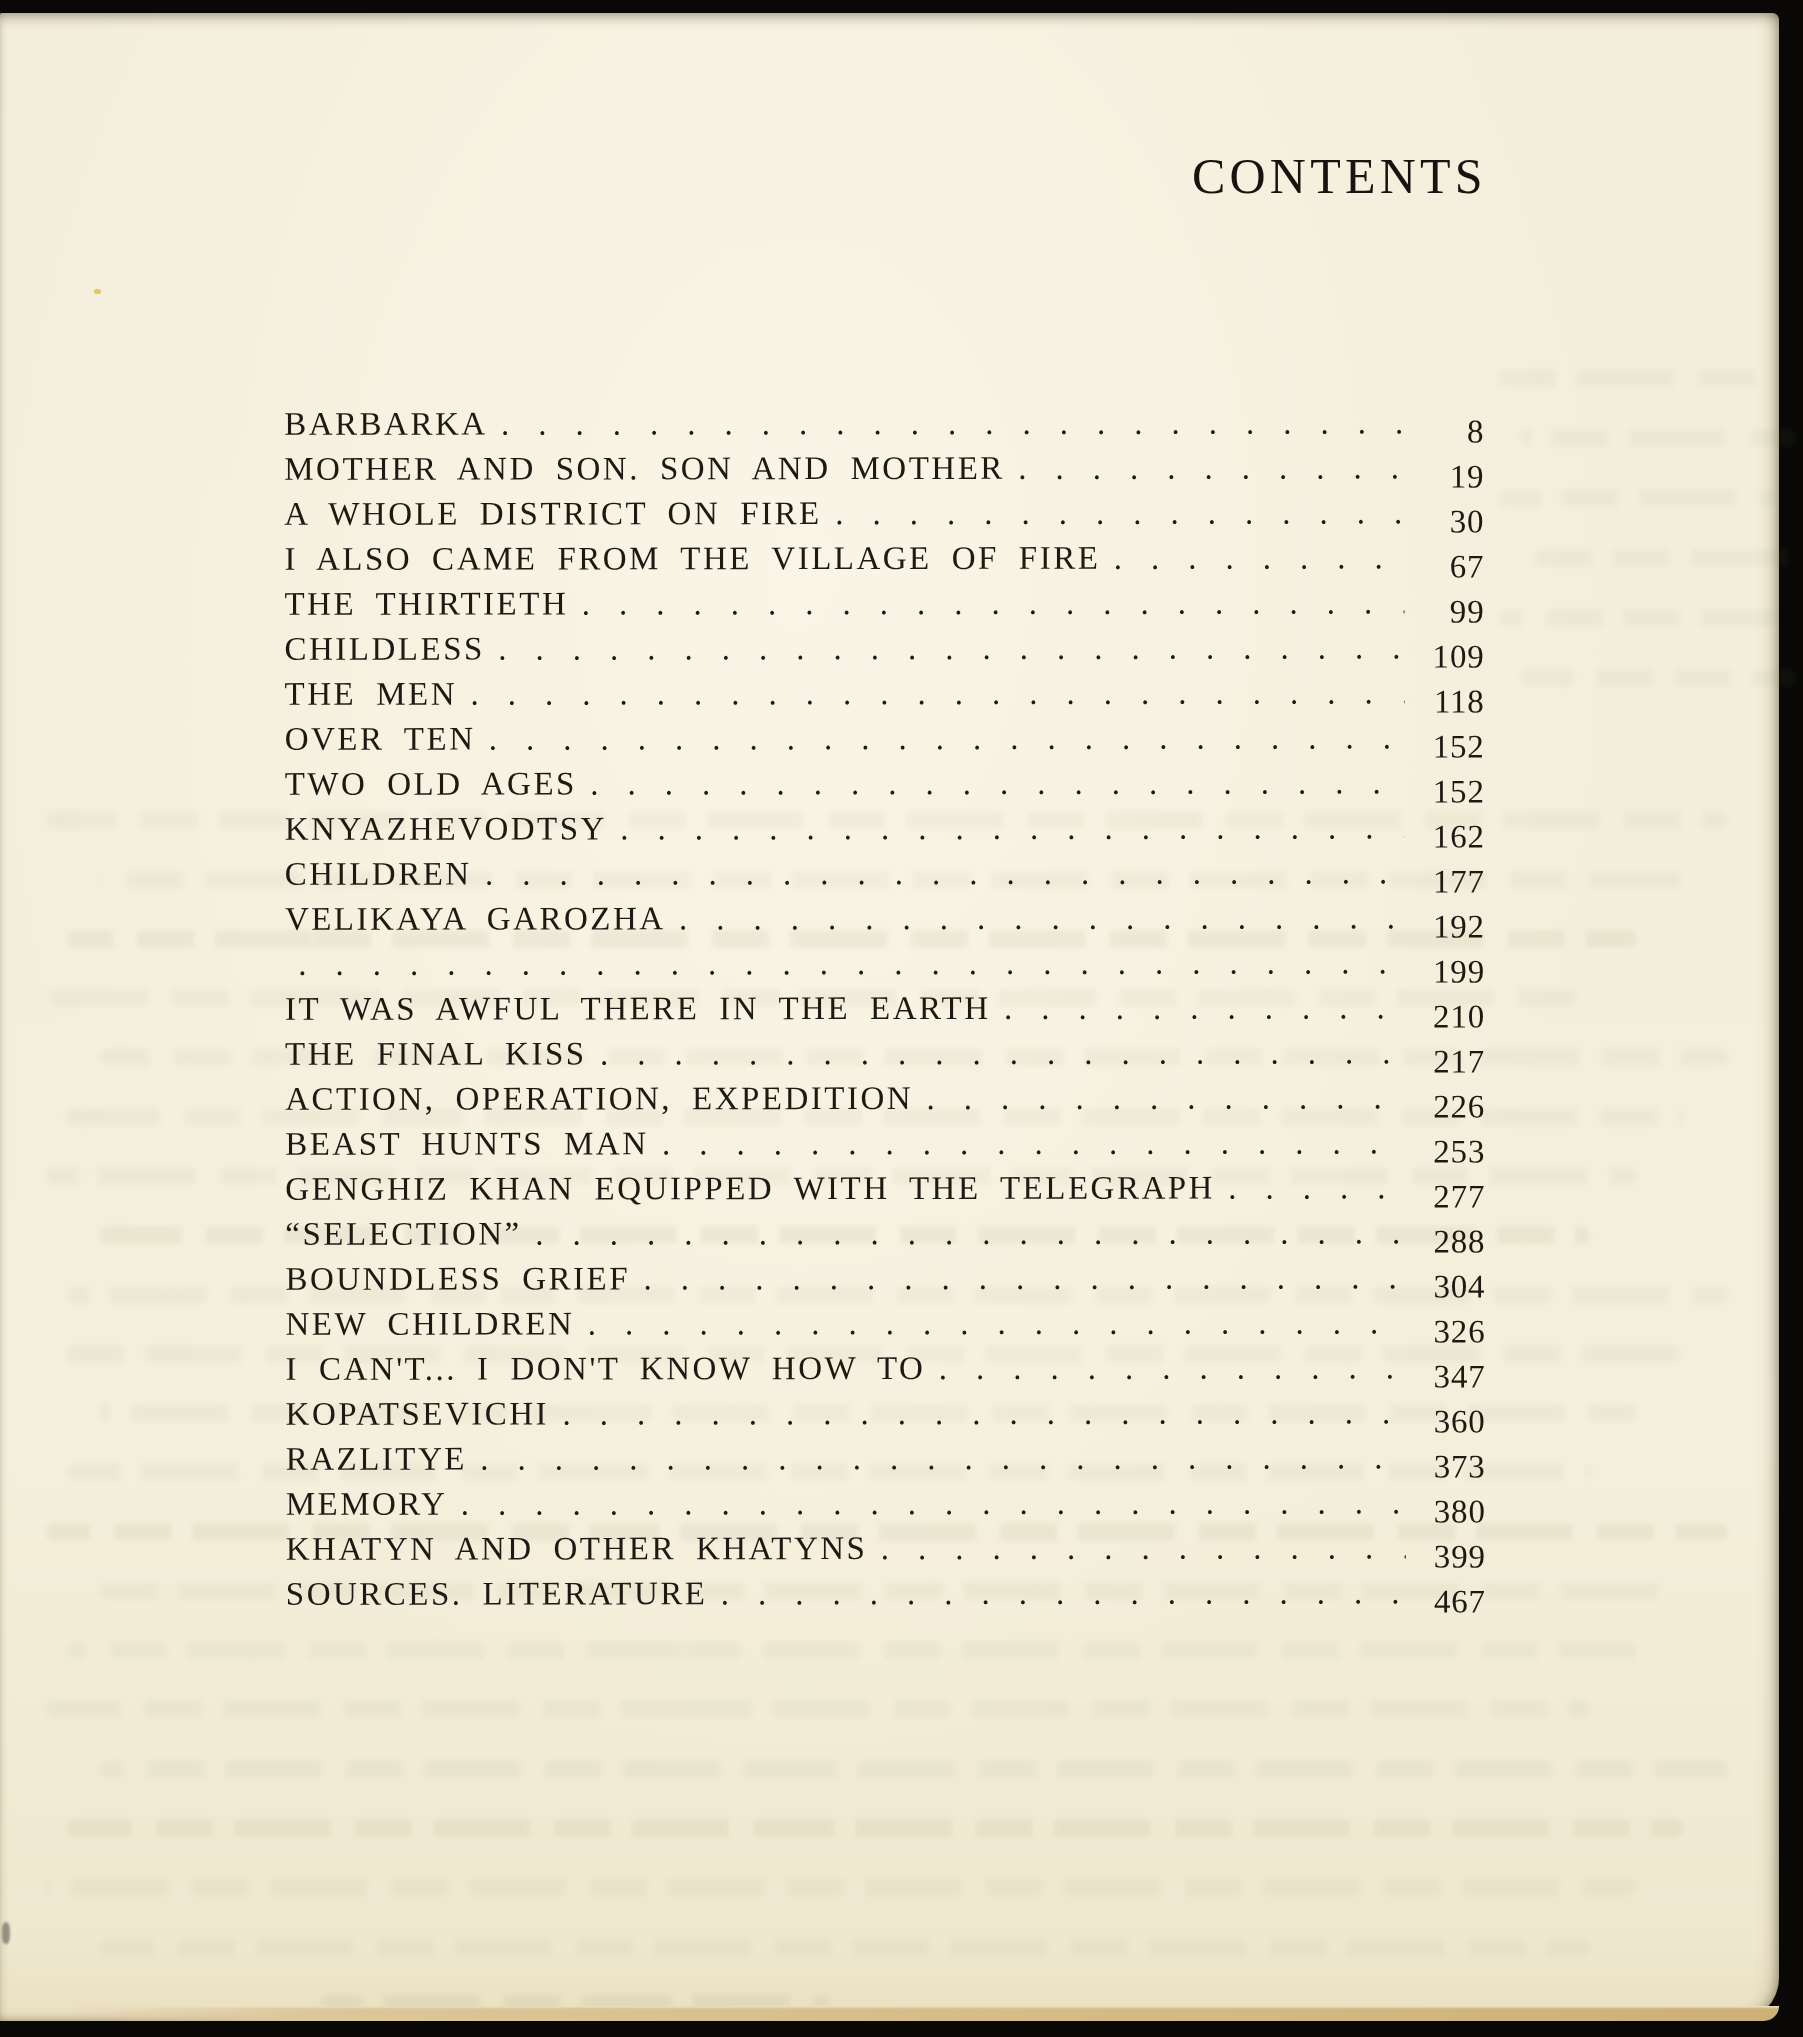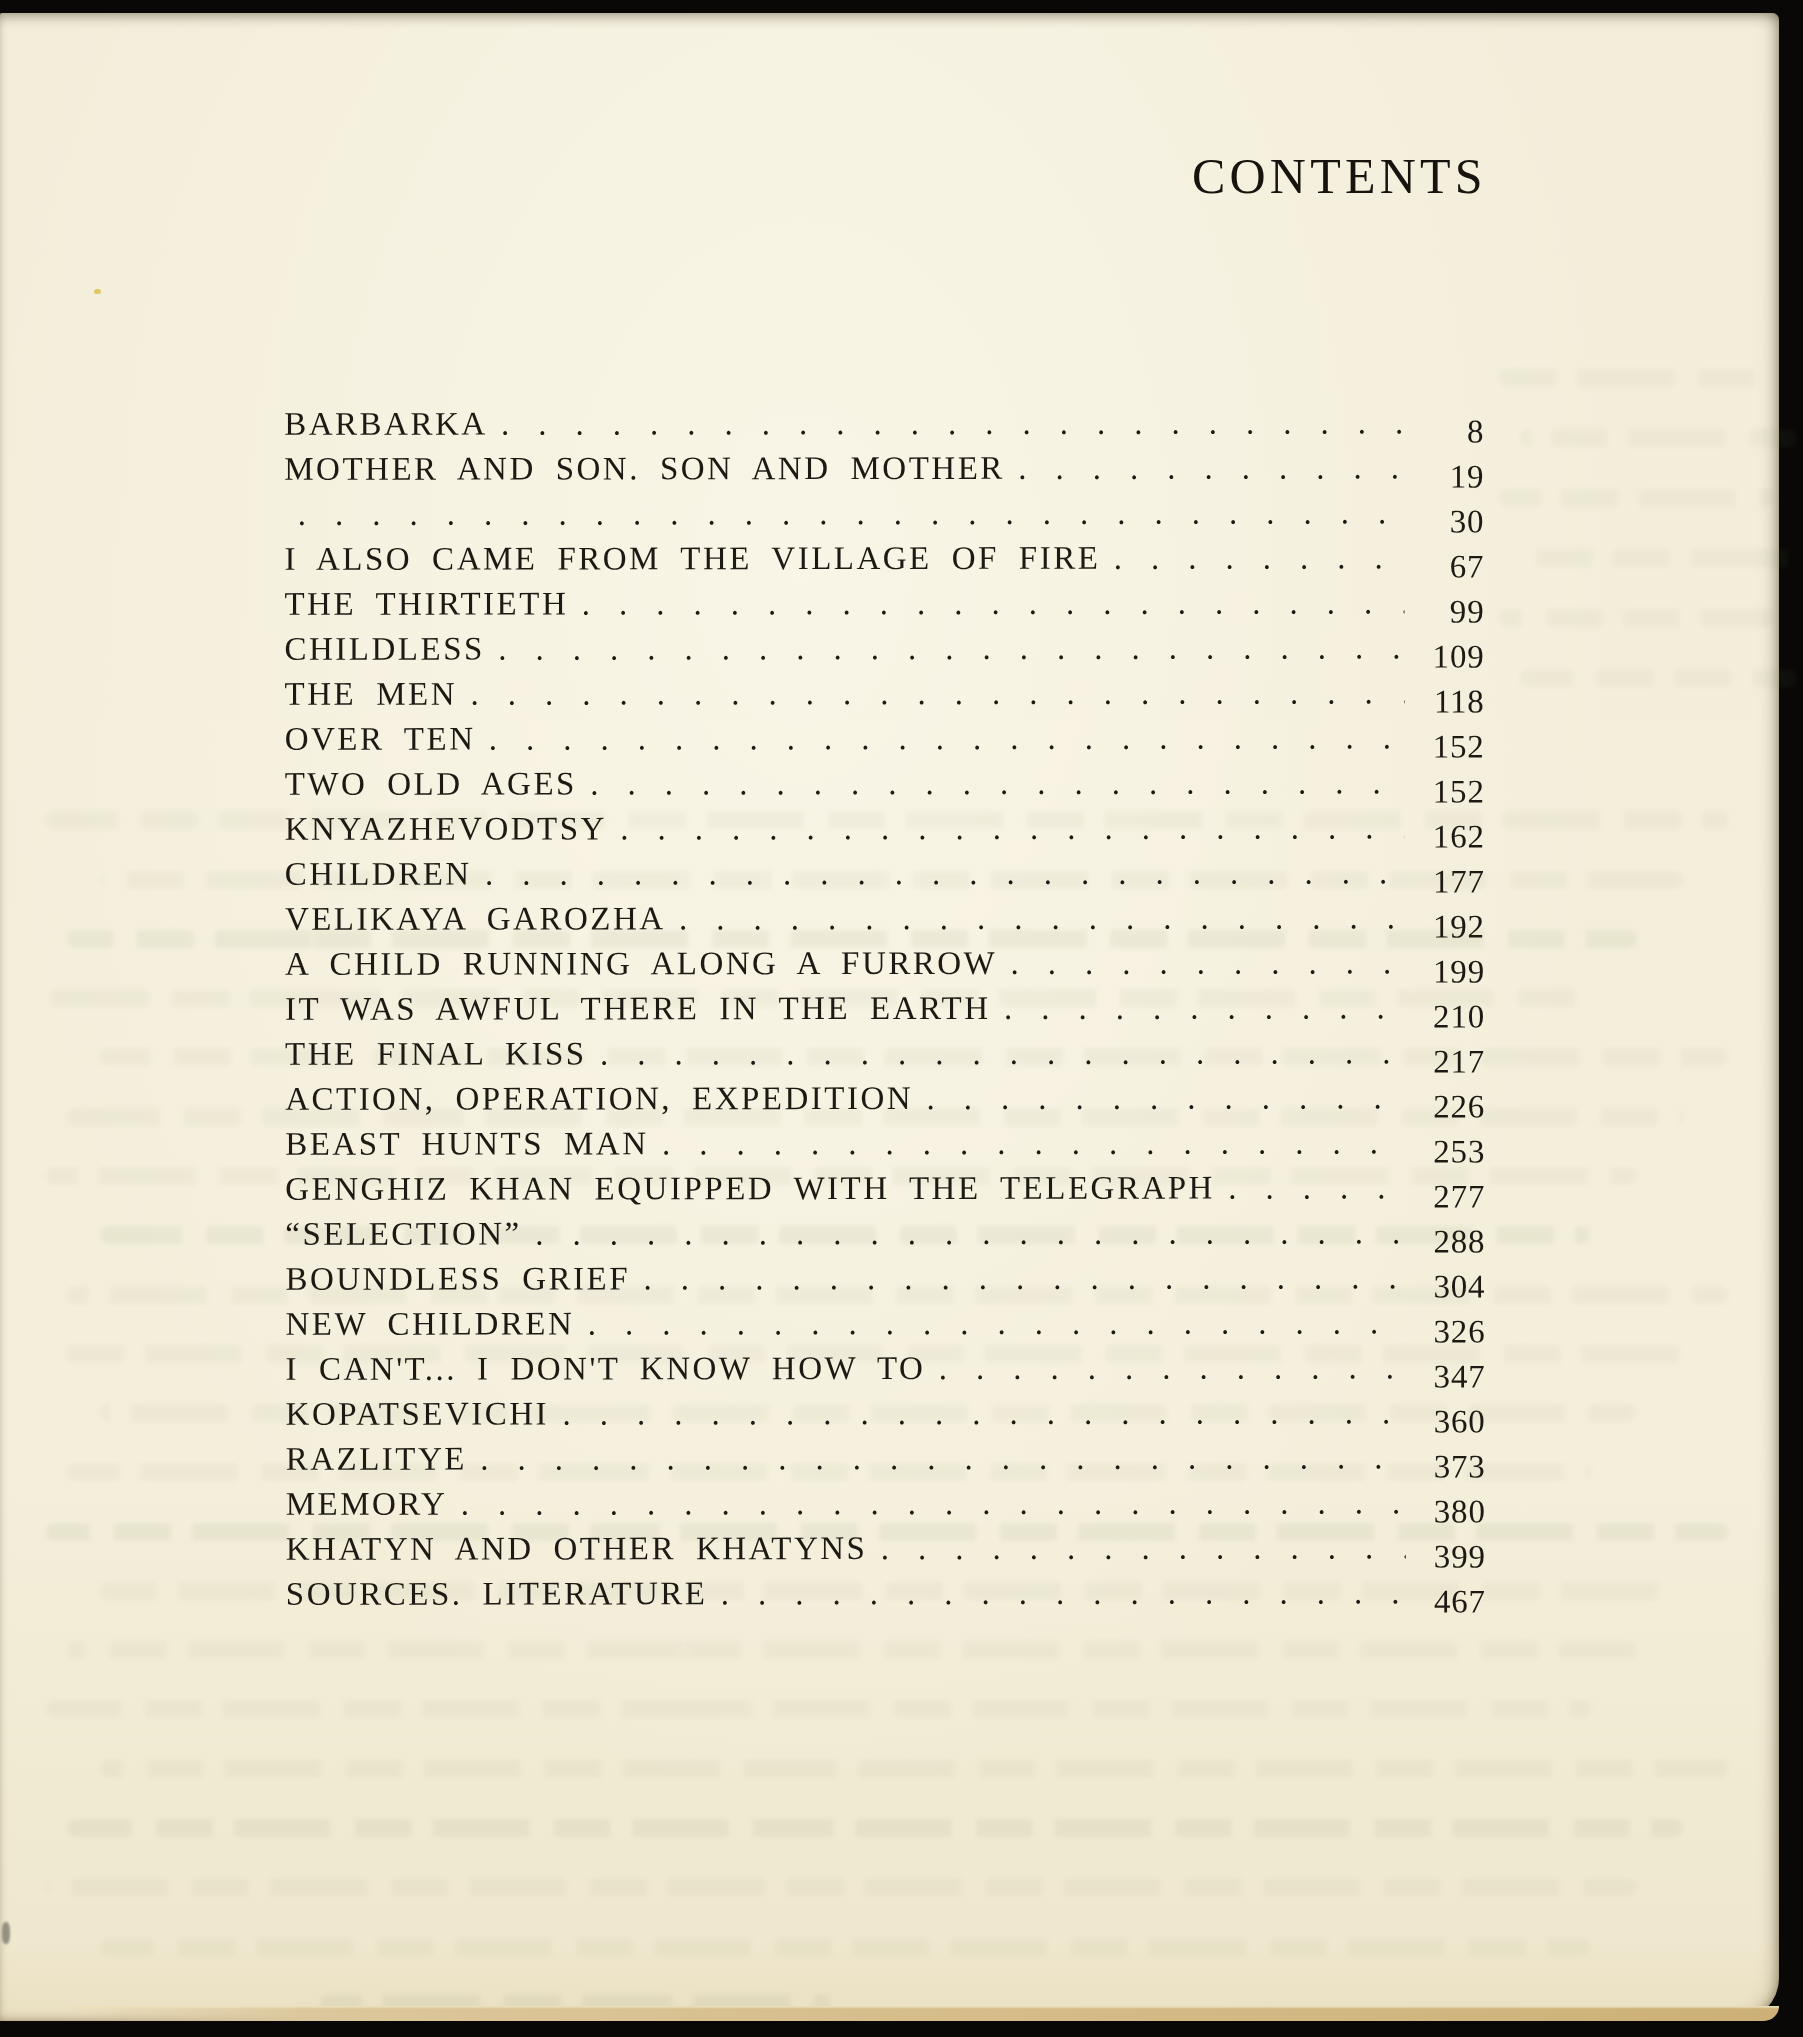--- a/index.html
+++ b/index.html
@@ -144,20 +144,21 @@
     <span class="p">8</span>
   </div>
 
   <div class="row">
     <span class="t">MOTHER AND SON. SON AND MOTHER</span>
     <span class="l">..........................................</span>
     <span class="p">19</span>
   </div>
 
   <div class="row">
+    <span class="t">A WHOLE DISTRICT ON FIRE</span>
     <span class="l">..........................................</span>
     <span class="p">30</span>
   </div>
 
   <div class="row">
     <span class="t">I ALSO CAME FROM THE VILLAGE OF FIRE</span>
     <span class="l">..........................................</span>
     <span class="p">67</span>
   </div>
 
@@ -203,21 +204,20 @@
     <span class="p">177</span>
   </div>
 
   <div class="row">
     <span class="t">VELIKAYA GAROZHA</span>
     <span class="l">..........................................</span>
     <span class="p">192</span>
   </div>
 
   <div class="row">
-    <span class="t">A CHILD RUNNING ALONG A FURROW</span>
     <span class="l">..........................................</span>
     <span class="p">199</span>
   </div>
 
   <div class="row">
     <span class="t">IT WAS AWFUL THERE IN THE EARTH</span>
     <span class="l">..........................................</span>
     <span class="p">210</span>
   </div>
 

